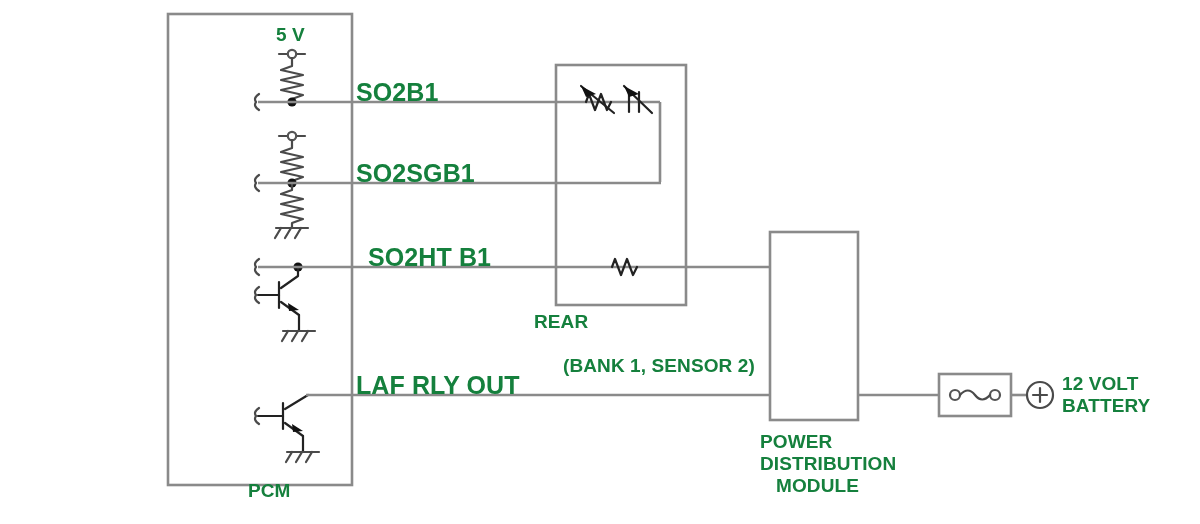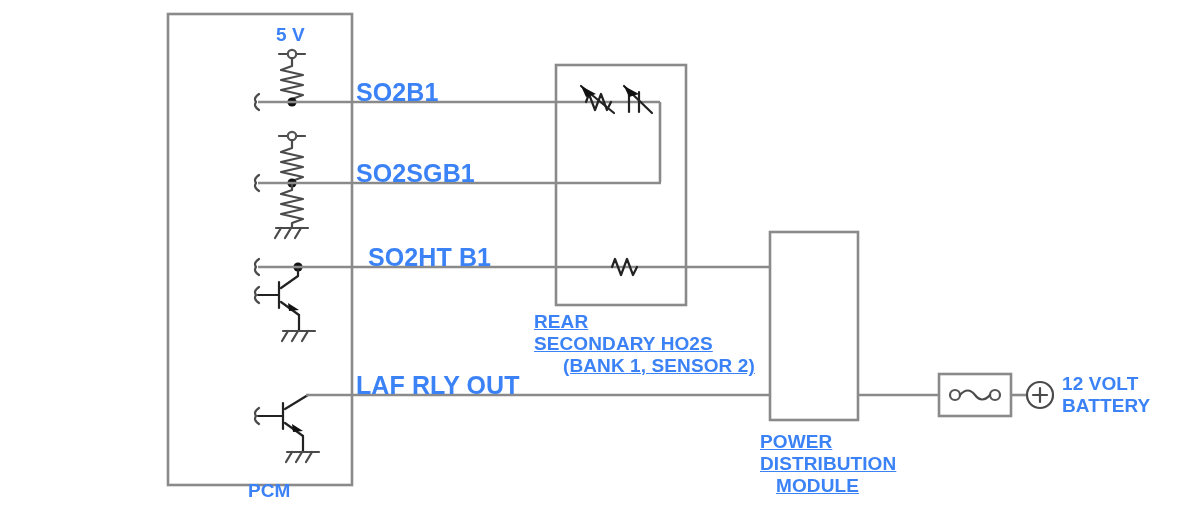--- a/index.html
+++ b/index.html
@@ -59,28 +59,28 @@
     stroke-width: 2.2;
   }
   .arrowhead {
     fill: #111111;
     stroke: none;
   }
   .lbl {
     position: absolute;
     font-family: "Liberation Sans", sans-serif;
     font-weight: bold;
-    color: #3b82f6;
+    color: #15803d;
     white-space: pre;
     line-height: 1.18;
     letter-spacing: 0.1px;
   }
   .lbl-wire   { font-size: 25px; }
   .lbl-supply { font-size: 19px; }
-  .lbl-block  { font-size: 19px; text-decoration: underline; }
+  .lbl-block  { font-size: 19px; }
   .lbl-batt   { font-size: 19px; }
   .lbl-pcm    { font-size: 19px; }
 </style>
 </head>
 <body>
 
 <div id="diagram-root">
 
   <svg id="schematic" viewBox="0 0 1200 524">
 
@@ -225,21 +225,20 @@
 
   <div class="lbl lbl-wire" style="left:356px; top:78px;">SO2B1</div>
 
   <div class="lbl lbl-wire" style="left:356px; top:159px;">SO2SGB1</div>
 
   <div class="lbl lbl-wire" style="left:356px; top:243px;margin-left:12px;">SO2HT B1</div>
 
   <div class="lbl lbl-wire" style="left:356px; top:371px;text-align:center;">LAF RLY OUT</div>
 
   <div class="lbl lbl-block" style="left:534px; top:311px;">REAR</div>
-  <div class="lbl lbl-block" style="left:534px; top:333px;">SECONDARY HO2S</div>
   <div class="lbl lbl-block" style="left:563px; top:355px;">(BANK 1, SENSOR 2)</div>
 
   <div class="lbl lbl-block" style="left:760px; top:431px;">POWER</div>
   <div class="lbl lbl-block" style="left:760px; top:453px;">DISTRIBUTION</div>
   <div class="lbl lbl-block" style="left:776px; top:475px;">MODULE</div>
 
   <div class="lbl lbl-batt" style="left:1062px; top:373px;">12 VOLT</div>
   <div class="lbl lbl-batt" style="left:1062px; top:395px;">BATTERY</div>
 
   <div class="lbl lbl-pcm" style="left:248px; top:480px;">PCM</div>

